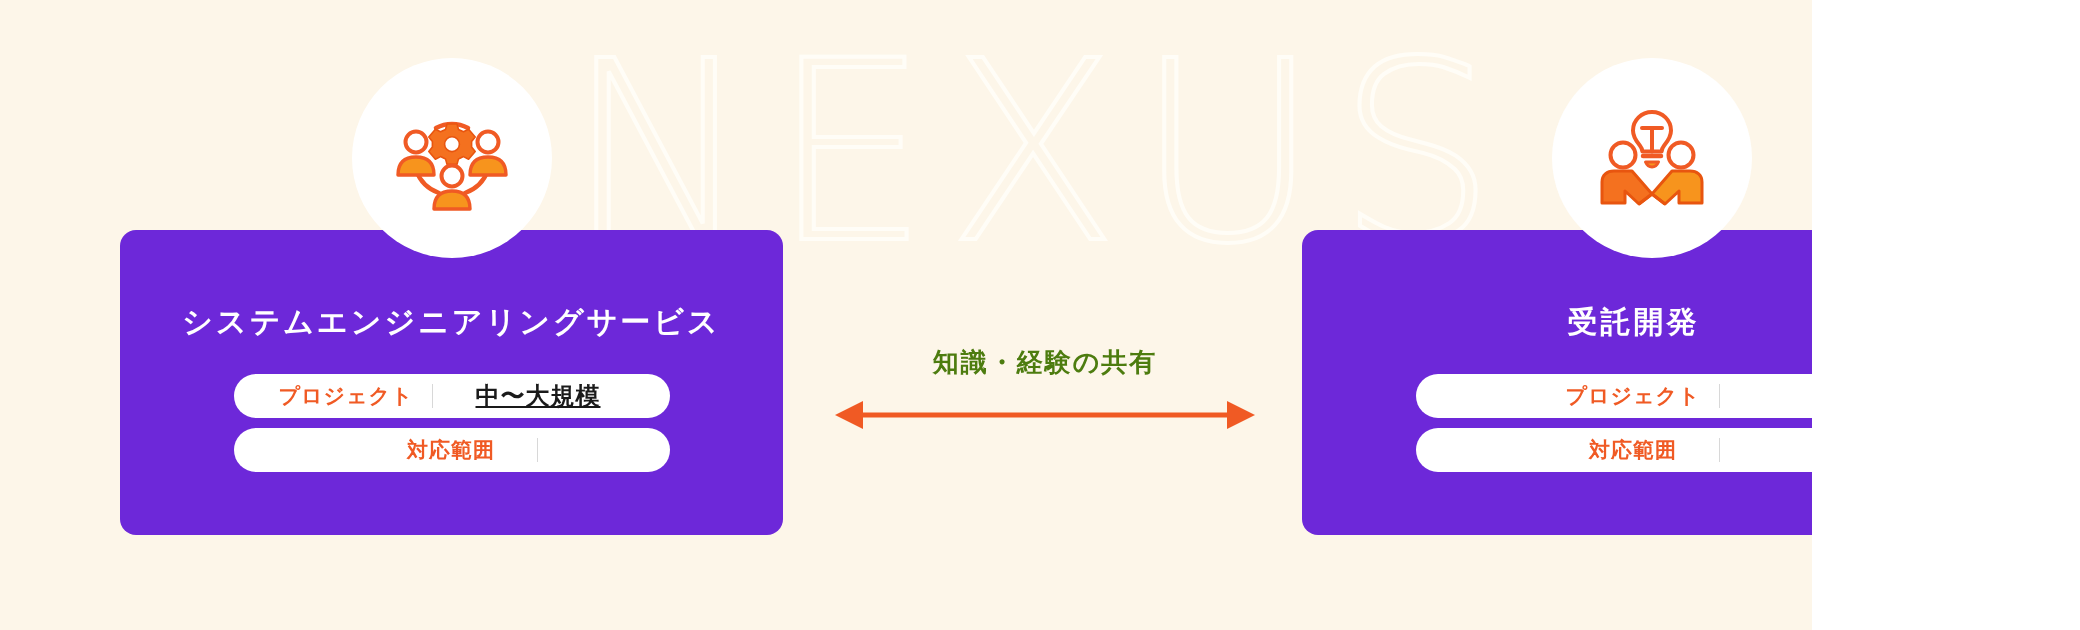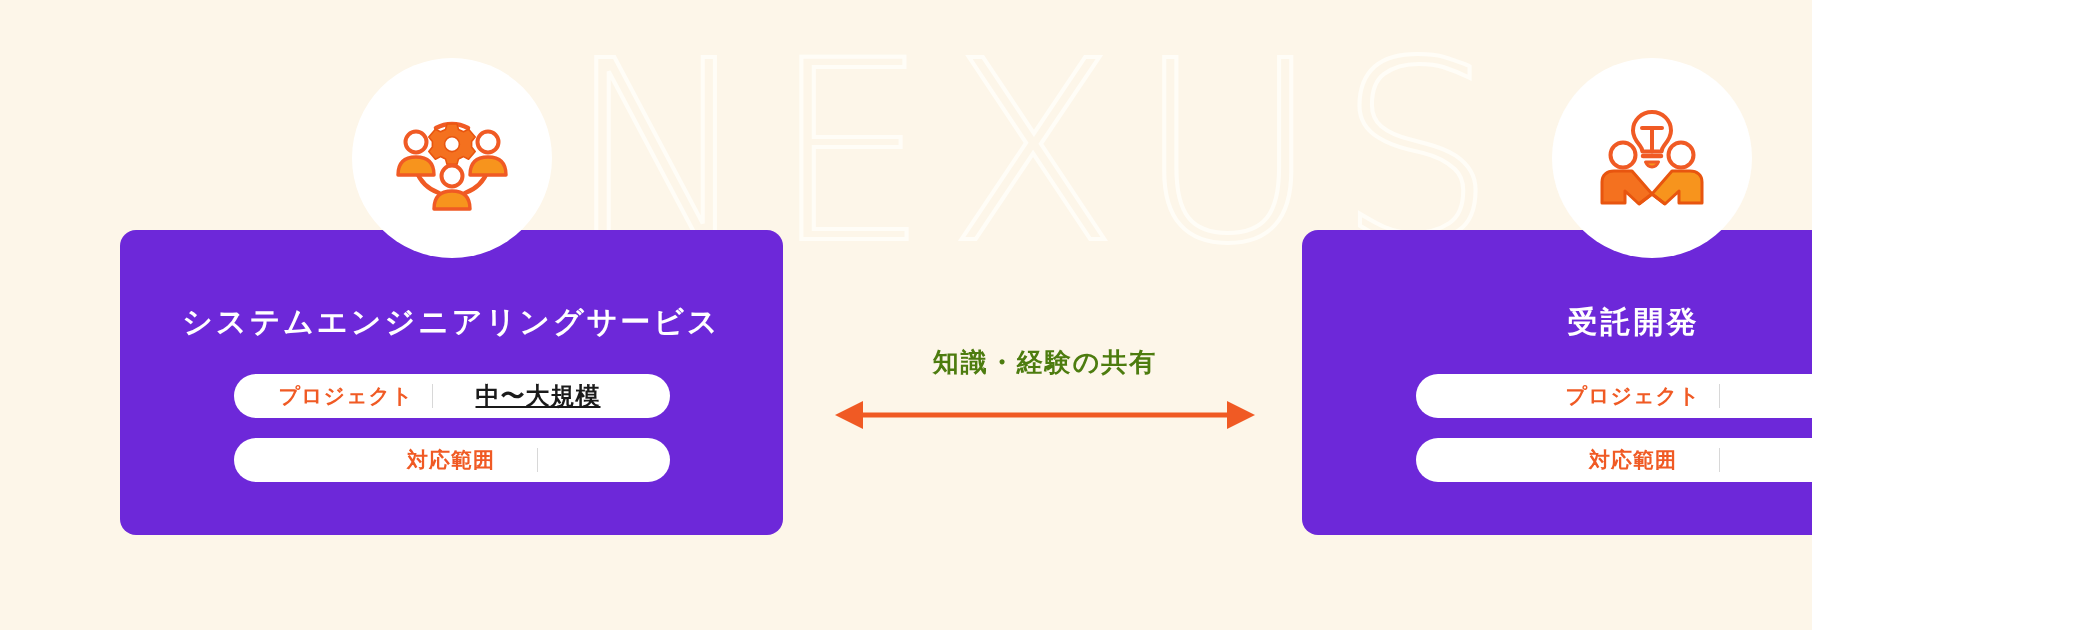--- a/index.html
+++ b/index.html
@@ -67,21 +67,21 @@
   }
 
   .pill-stack {
     position: absolute;
     left: 0;
     top: 144px;
     width: 100%;
     display: flex;
     flex-direction: column;
     align-items: center;
-    gap: 20px;
+    gap: 10px;
   }
 
   .pill {
     display: flex;
     align-items: center;
     justify-content: center;
     height: 44px;
     background: #ffffff;
     border-radius: 22px;
     box-sizing: border-box;

